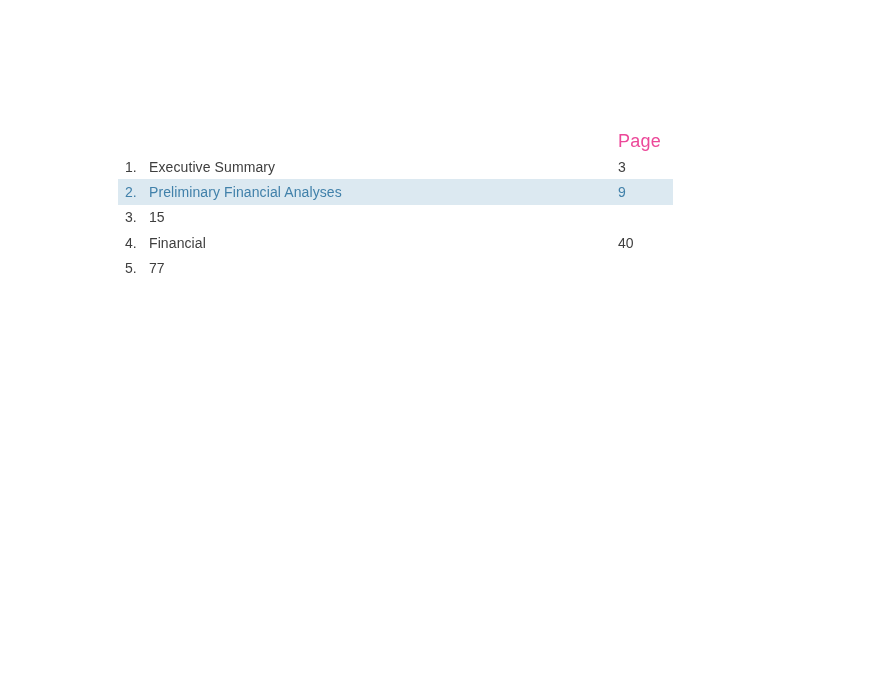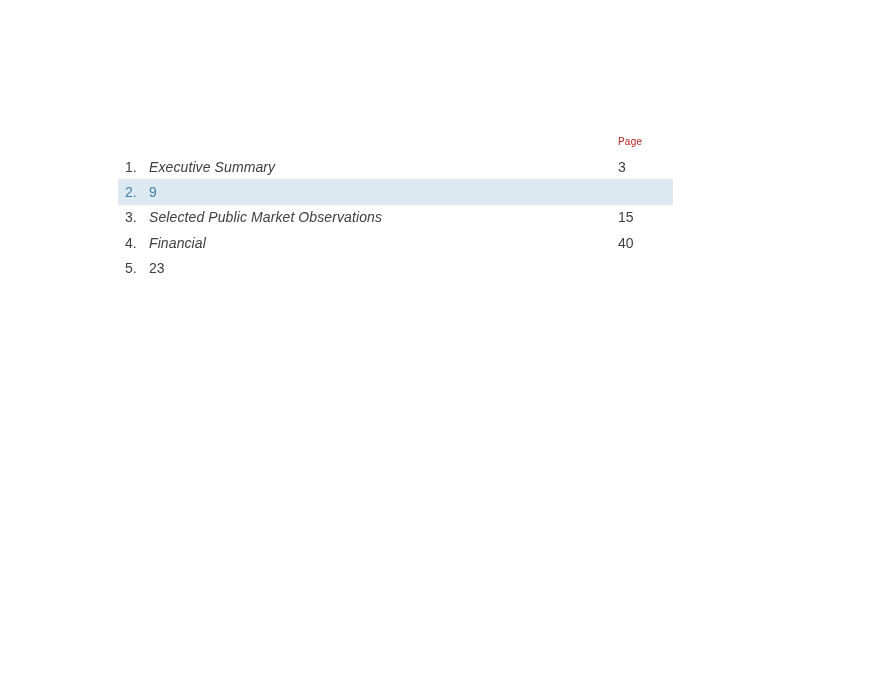--- a/index.html
+++ b/index.html
@@ -23,41 +23,40 @@
   }
   .toc-header-row {
     display: flex;
     height: 26px;
     align-items: center;
   }
   .toc-header-spacer {
     width: 500px;
   }
   .page-col-header {
-    font-size: 10px;
-    color: #b91c1c;
+    font-size: 18px;
+    color: #ec4899;
     letter-spacing: 0.2px;
   }
   .toc-row {
     display: flex;
     align-items: center;
     height: 25.4px;
     font-size: 14px;
     color: #3e3e3e;
     cursor: default;
   }
   .toc-row .num {
     width: 24px;
     padding-left: 7px;
     flex: 0 0 auto;
   }
   .toc-row .title {
     flex: 1 1 auto;
     letter-spacing: 0.1px;
-    font-style: italic;
   }
   .toc-row .pagenum {
     width: 55px;
     flex: 0 0 auto;
   }
   .toc-row.highlighted {
     background: #dce9f1;
     color: #4181aa;
   }
 </style>
@@ -73,34 +72,34 @@
     </div>
 
     <div class="toc-row">
       <span class="num">1.</span>
       <span class="title">Executive Summary</span>
       <span class="pagenum">3</span>
     </div>
 
     <div class="toc-row highlighted">
       <span class="num">2.</span>
+      <span class="title">Preliminary Financial Analyses</span>
       <span class="pagenum">9</span>
     </div>
 
     <div class="toc-row">
       <span class="num">3.</span>
-      <span class="title">Selected Public Market Observations</span>
       <span class="pagenum">15</span>
     </div>
 
     <div class="toc-row">
       <span class="num">4.</span>
       <span class="title">Financial</span>
       <span class="pagenum">40</span>
     </div>
 
     <div class="toc-row">
       <span class="num">5.</span>
-      <span class="pagenum">23</span>
+      <span class="pagenum">77</span>
     </div>
 
   </div>
 </div>
 
 </body></html>

